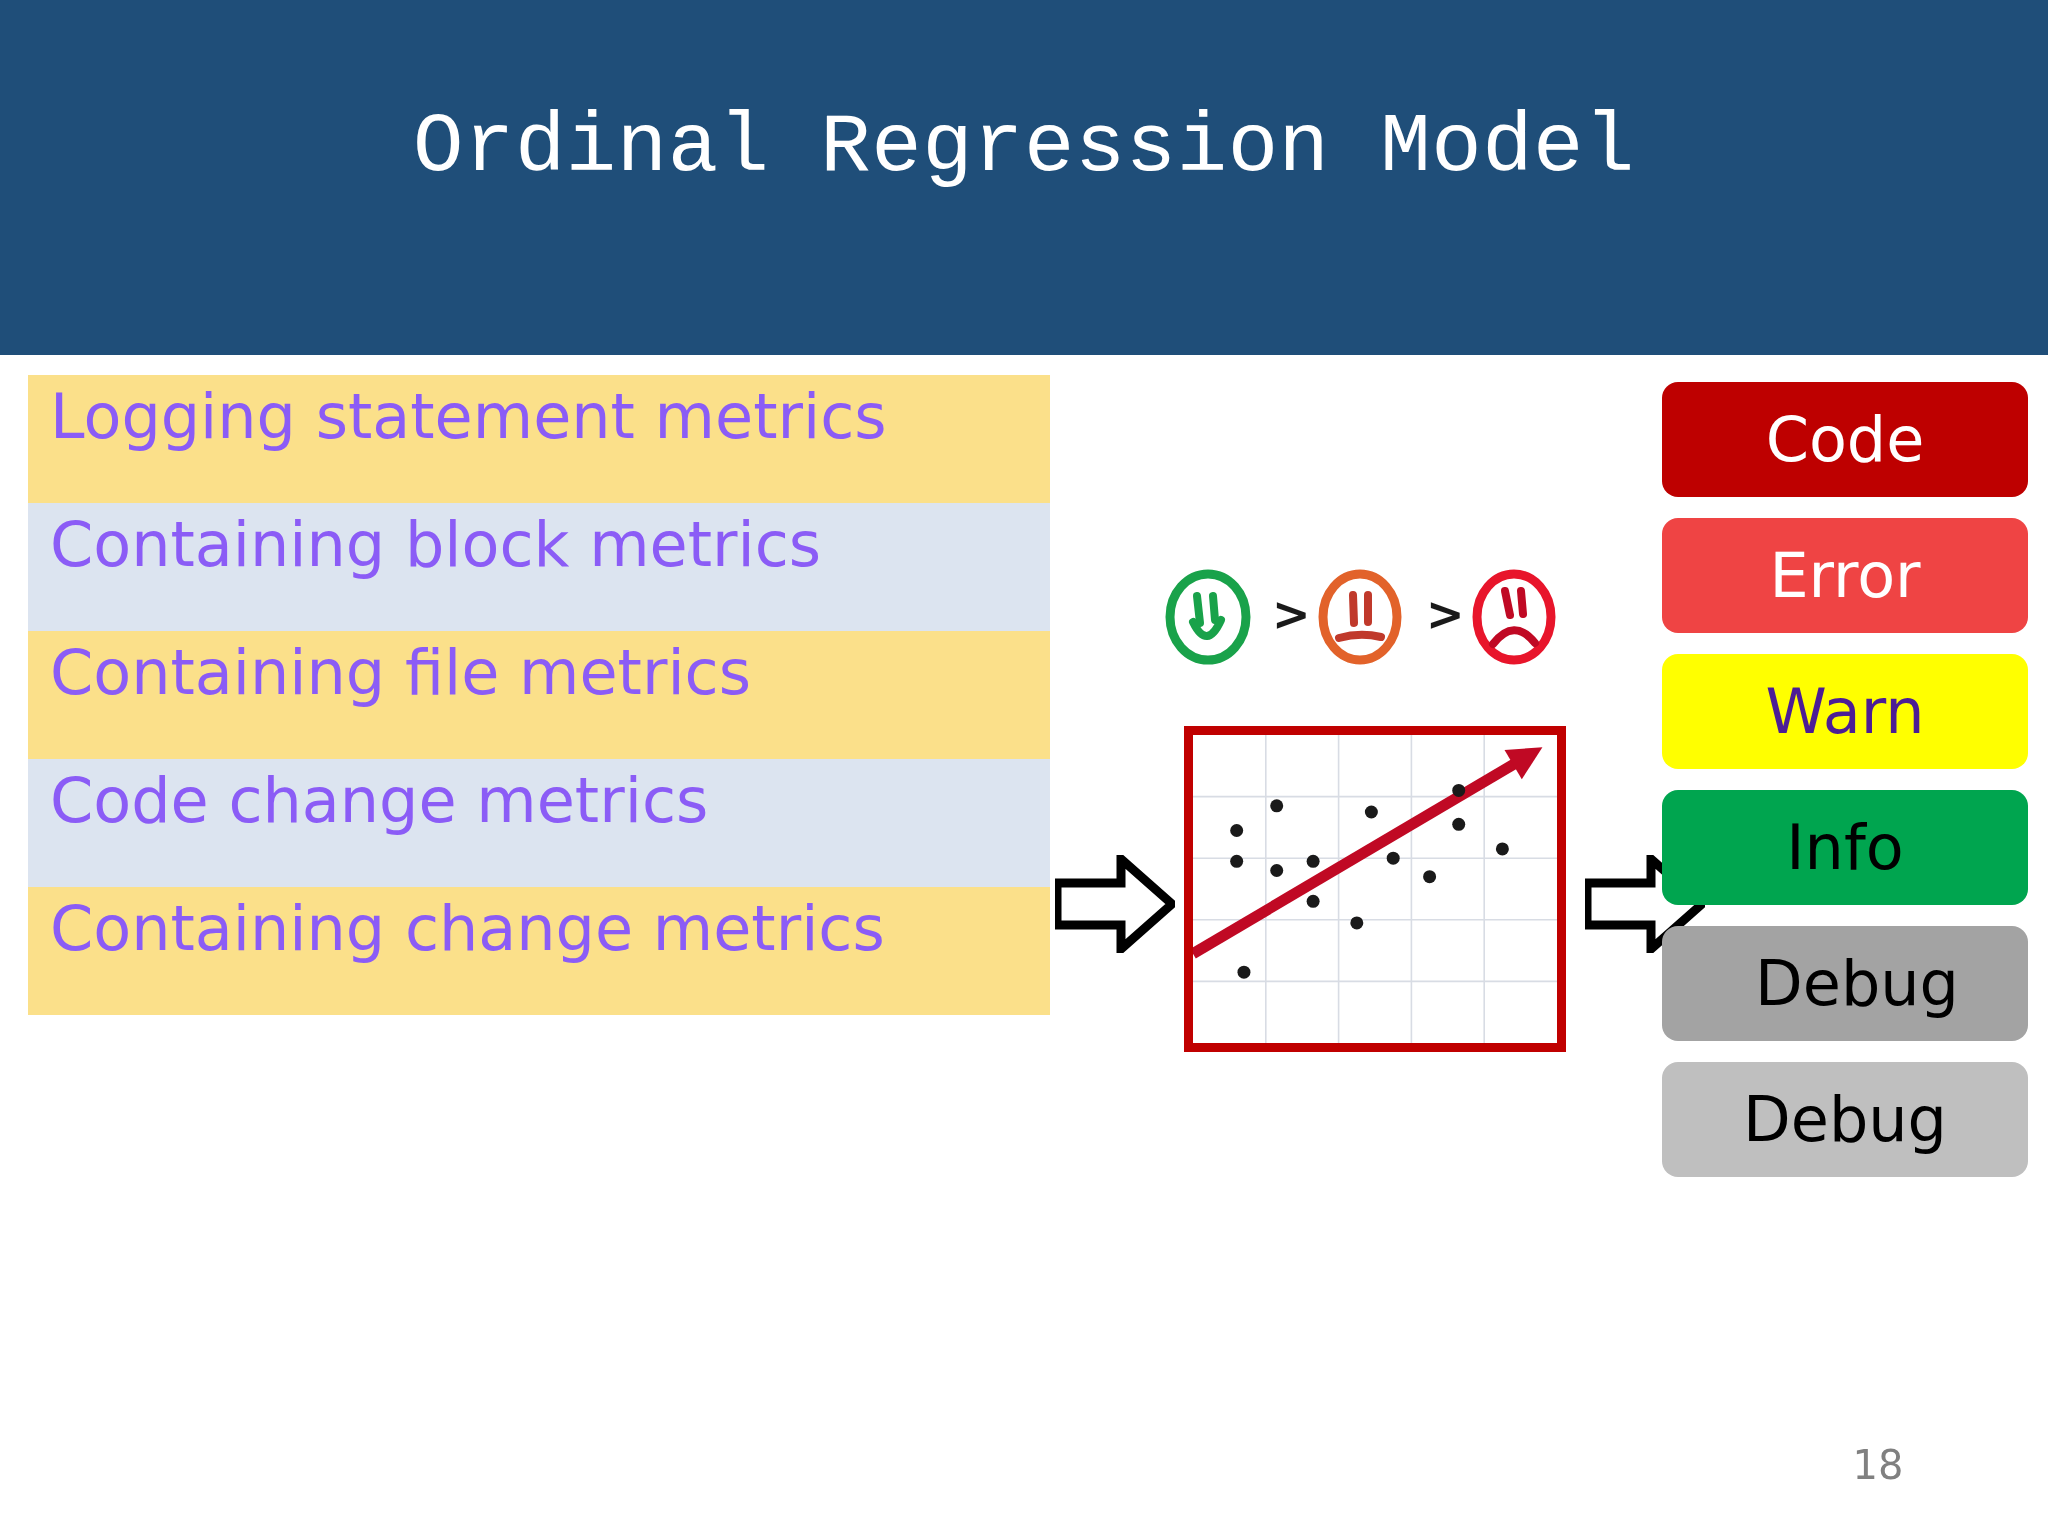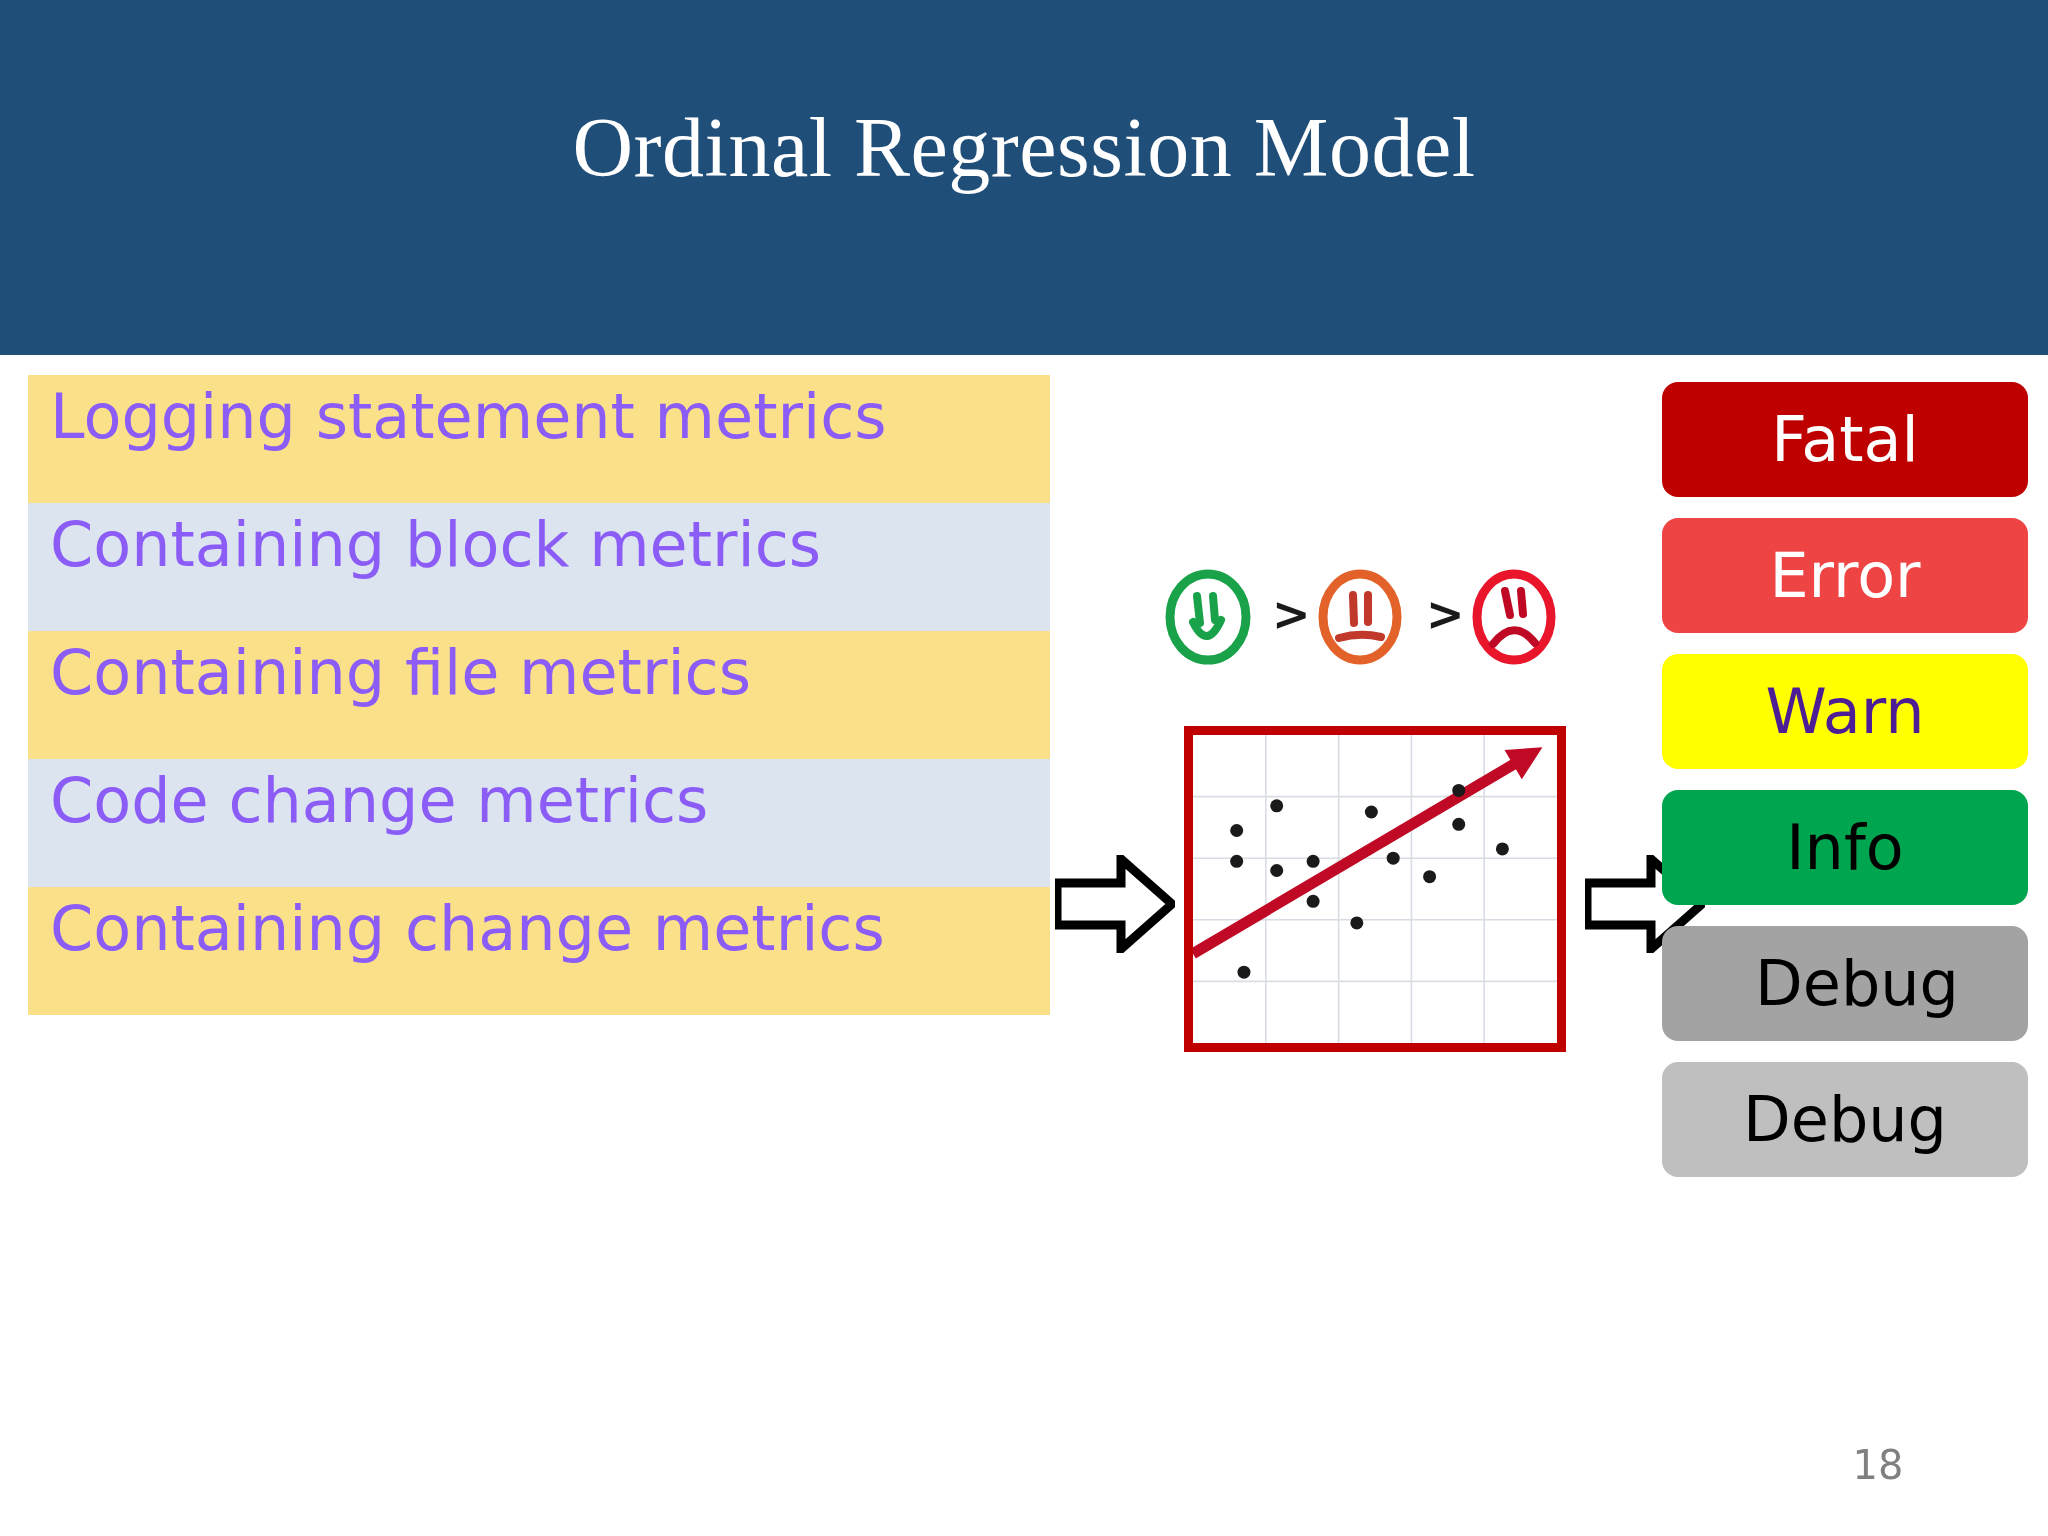--- a/index.html
+++ b/index.html
@@ -28,21 +28,21 @@
   #title-text {
     position: absolute;
     left: 0;
     top: 104px;
     width: 2048px;
     text-align: center;
     color: #FFFFFF;
     font-size: 84px;
     font-weight: 400;
     letter-spacing: 0.5px;
-    font-family: Liberation Serif, serif;
+    font-family: Liberation Mono, monospace;
     line-height: 1.05;
     white-space: nowrap;
   }
 
   
   #metrics-column {
     position: absolute;
     left: 0;
     top: 355px;
     width: 1100px;
@@ -277,21 +277,21 @@
 
   <div class="block-arrow" style="left:1585px; top:855px;">
     <svg width="120" height="98" viewBox="0 0 120 98">
       <polygon points="2,28 66,28 66,4 117,49 66,94 66,70 2,70" fill="#FFFFFF" stroke="#000000" stroke-width="9" stroke-linejoin="miter"></polygon>
     </svg>
   </div>
 
   <div id="levels-column">
 
     <div class="level-badge" style="top:0px;   background:#BE0000; color:#FFFFFF;">
-      <span>Fatal</span>
+      <span>Code</span>
     </div>
 
     <div class="level-badge" style="top:136px; background:#ef4444; color:#FFFFFF;">
       <span>Error</span>
     </div>
 
     <div class="level-badge" style="top:272px; background:#FFFF00; color:#4c1d95;">
       <span>Warn</span>
     </div>
 

